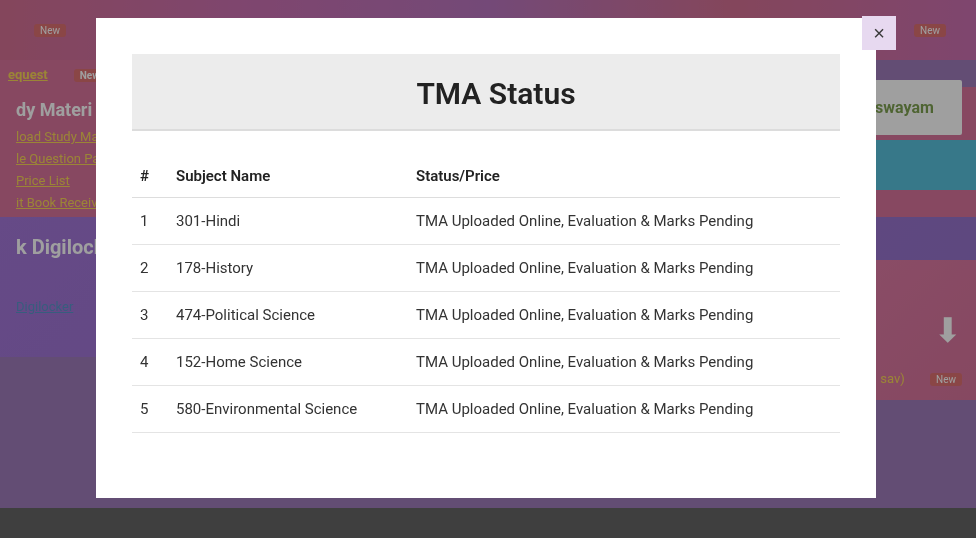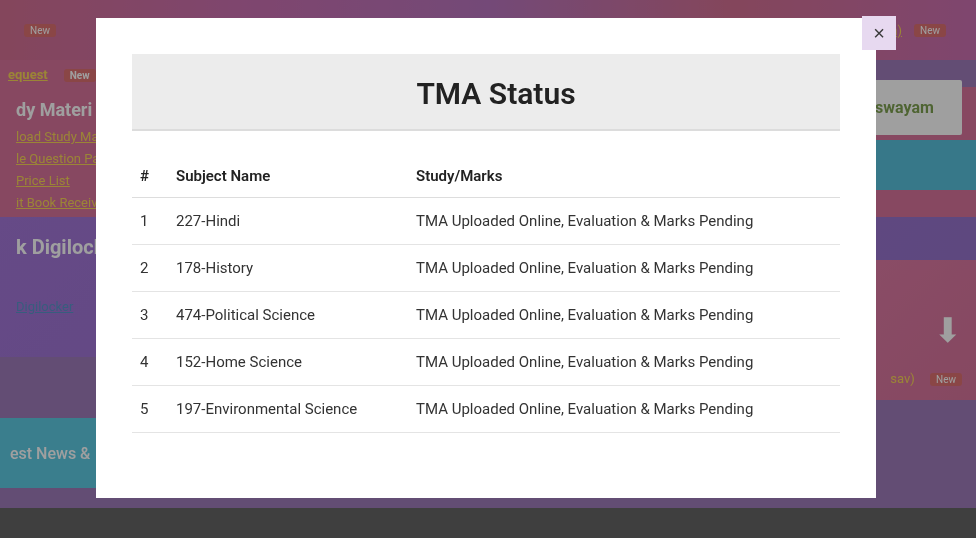--- a/index.html
+++ b/index.html
@@ -12,21 +12,21 @@
       background: #7a4aa0;
     }
 
     
     .bg {
       position: absolute; inset: 0;
       filter: blur(0px);
     }
     .bg-top { height: 60px; background: linear-gradient(90deg, #c43b6a, #b83a94, #a042a8, #c43b6a, #b83a94); display:flex; }
     .bg-top .seg { flex:1; height:60px; display:flex; align-items:center; padding:0 12px; color:#fff; font-size:13px; }
-    .new-badge { background:#d13a3a; color:#fff; font-size:10px; padding:1px 6px; border-radius:3px; margin-left:12px; }
+    .new-badge { background:#d13a3a; color:#fff; font-size:10px; padding:1px 6px; border-radius:3px; margin-left:22px; }
     .yellow-link { color:#f5c518; text-decoration:underline; font-size:13px; }
 
     .bg-section1 { background:#c93f76; color:#fff; padding:12px 16px; height:130px; position:relative;}
     .bg-section1 h3 { font-size:18px; margin-bottom:6px; }
     .bg-section1 a { display:block; font-size:13px; line-height:1.7; }
 
     .bg-swayam { position:absolute; right:14px; top:80px; width:115px; height:55px; background:#fff; border-radius:2px; display:flex; align-items:center; justify-content:center; }
     .bg-swayam span { color:#4d7c0f; font-weight:bold; font-size:16px; }
     .bg-tealbar { position:absolute; right:0; top:140px; width:260px; height:50px; background:#1aa9cf; }
 
@@ -142,65 +142,62 @@
   </div>
 
   <div class="bg-pink-right">
     <span class="dl-icon">⬇</span>
     <span class="sav">
       <span>sav)</span>
       <span class="new-badge">New</span>
     </span>
   </div>
 
-  <div class="bg-bluebar">
-    <span>est News &amp;</span>
-  </div>
 
   <div class="bg-footer"></div>
 </div>
 
 <div class="overlay-shade"></div>
 
 <div class="modal">
   <button class="modal-close">
     <span>×</span>
   </button>
   <div class="modal-header">
     <h1>TMA Status</h1>
   </div>
   <table class="tma">
     <thead>
       <tr>
         <th>#</th>
         <th>Subject Name</th>
-        <th>Study/Marks</th>
+        <th>Status/Price</th>
       </tr>
     </thead>
     <tbody id="tma-body">
         <tr>
           <td>1</td>
-          <td>227-Hindi</td>
+          <td>301-Hindi</td>
           <td>TMA Uploaded Online, Evaluation &amp; Marks Pending</td>
         </tr>
         <tr>
           <td>2</td>
           <td>178-History</td>
           <td>TMA Uploaded Online, Evaluation &amp; Marks Pending</td>
         </tr>
         <tr>
           <td>3</td>
           <td>474-Political Science</td>
           <td>TMA Uploaded Online, Evaluation &amp; Marks Pending</td>
         </tr>
         <tr>
           <td>4</td>
           <td>152-Home Science</td>
           <td>TMA Uploaded Online, Evaluation &amp; Marks Pending</td>
         </tr>
         <tr>
           <td>5</td>
-          <td>197-Environmental Science</td>
+          <td>580-Environmental Science</td>
           <td>TMA Uploaded Online, Evaluation &amp; Marks Pending</td>
         </tr>
       </tbody>
   </table>
 </div>
 
 </body></html>

